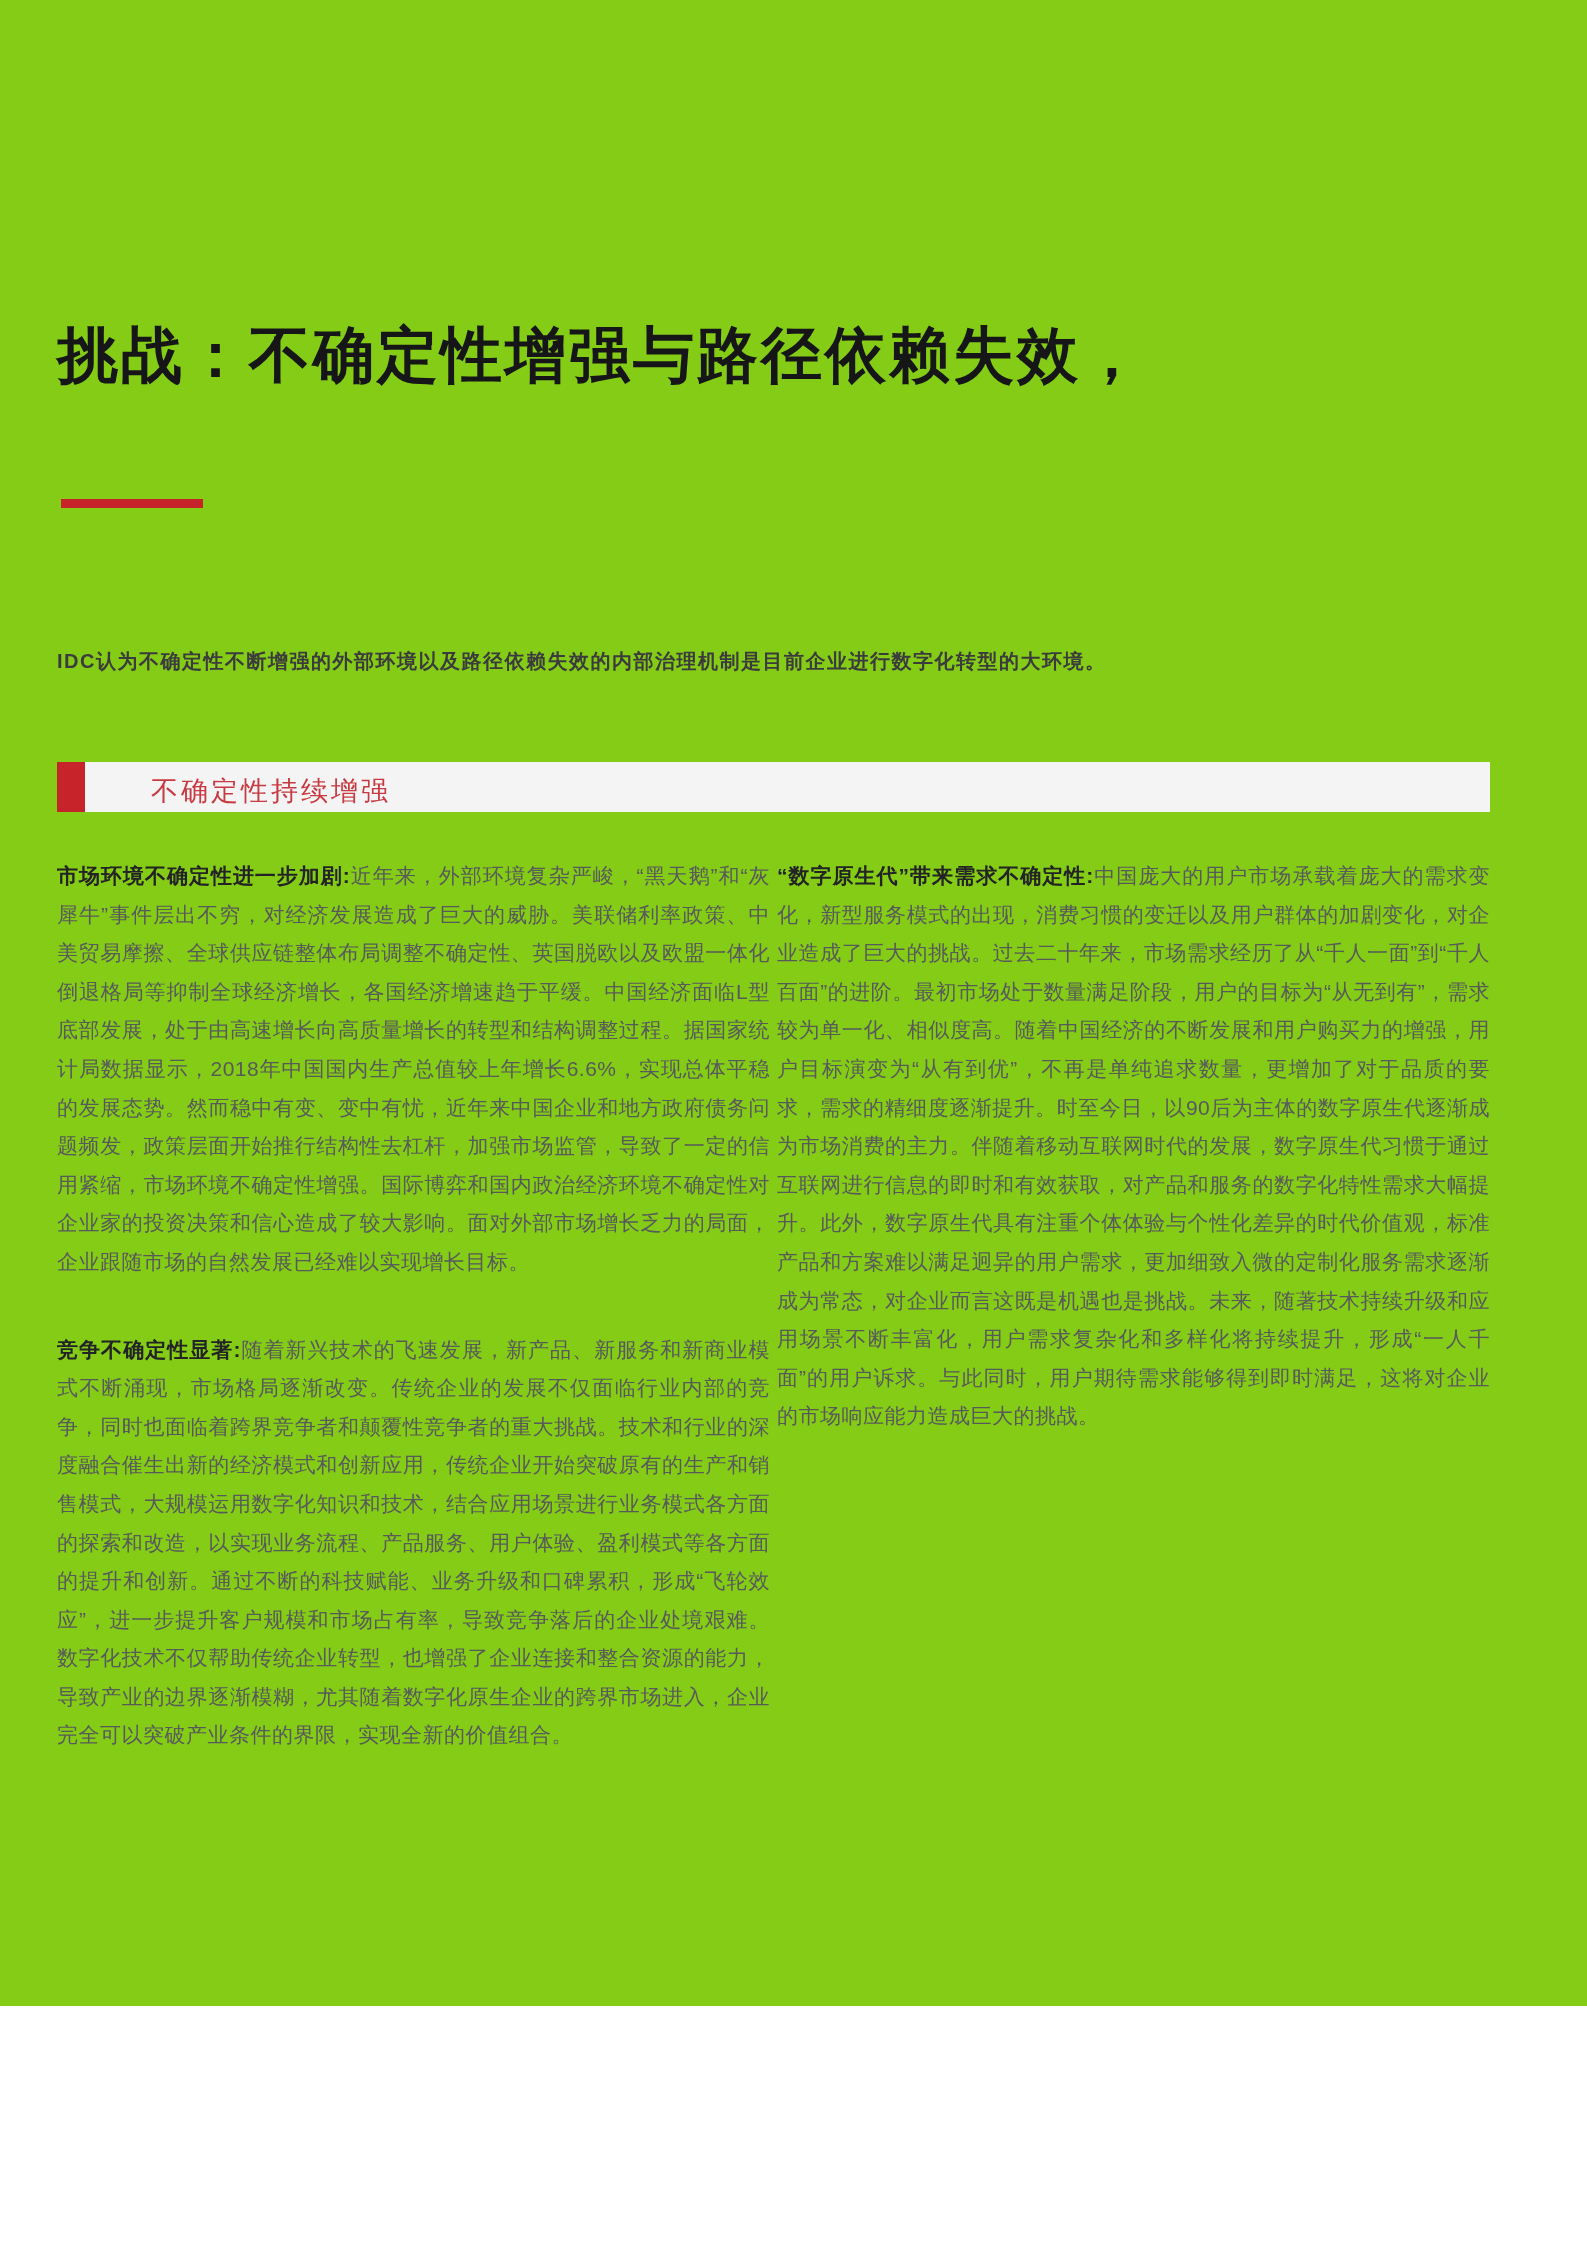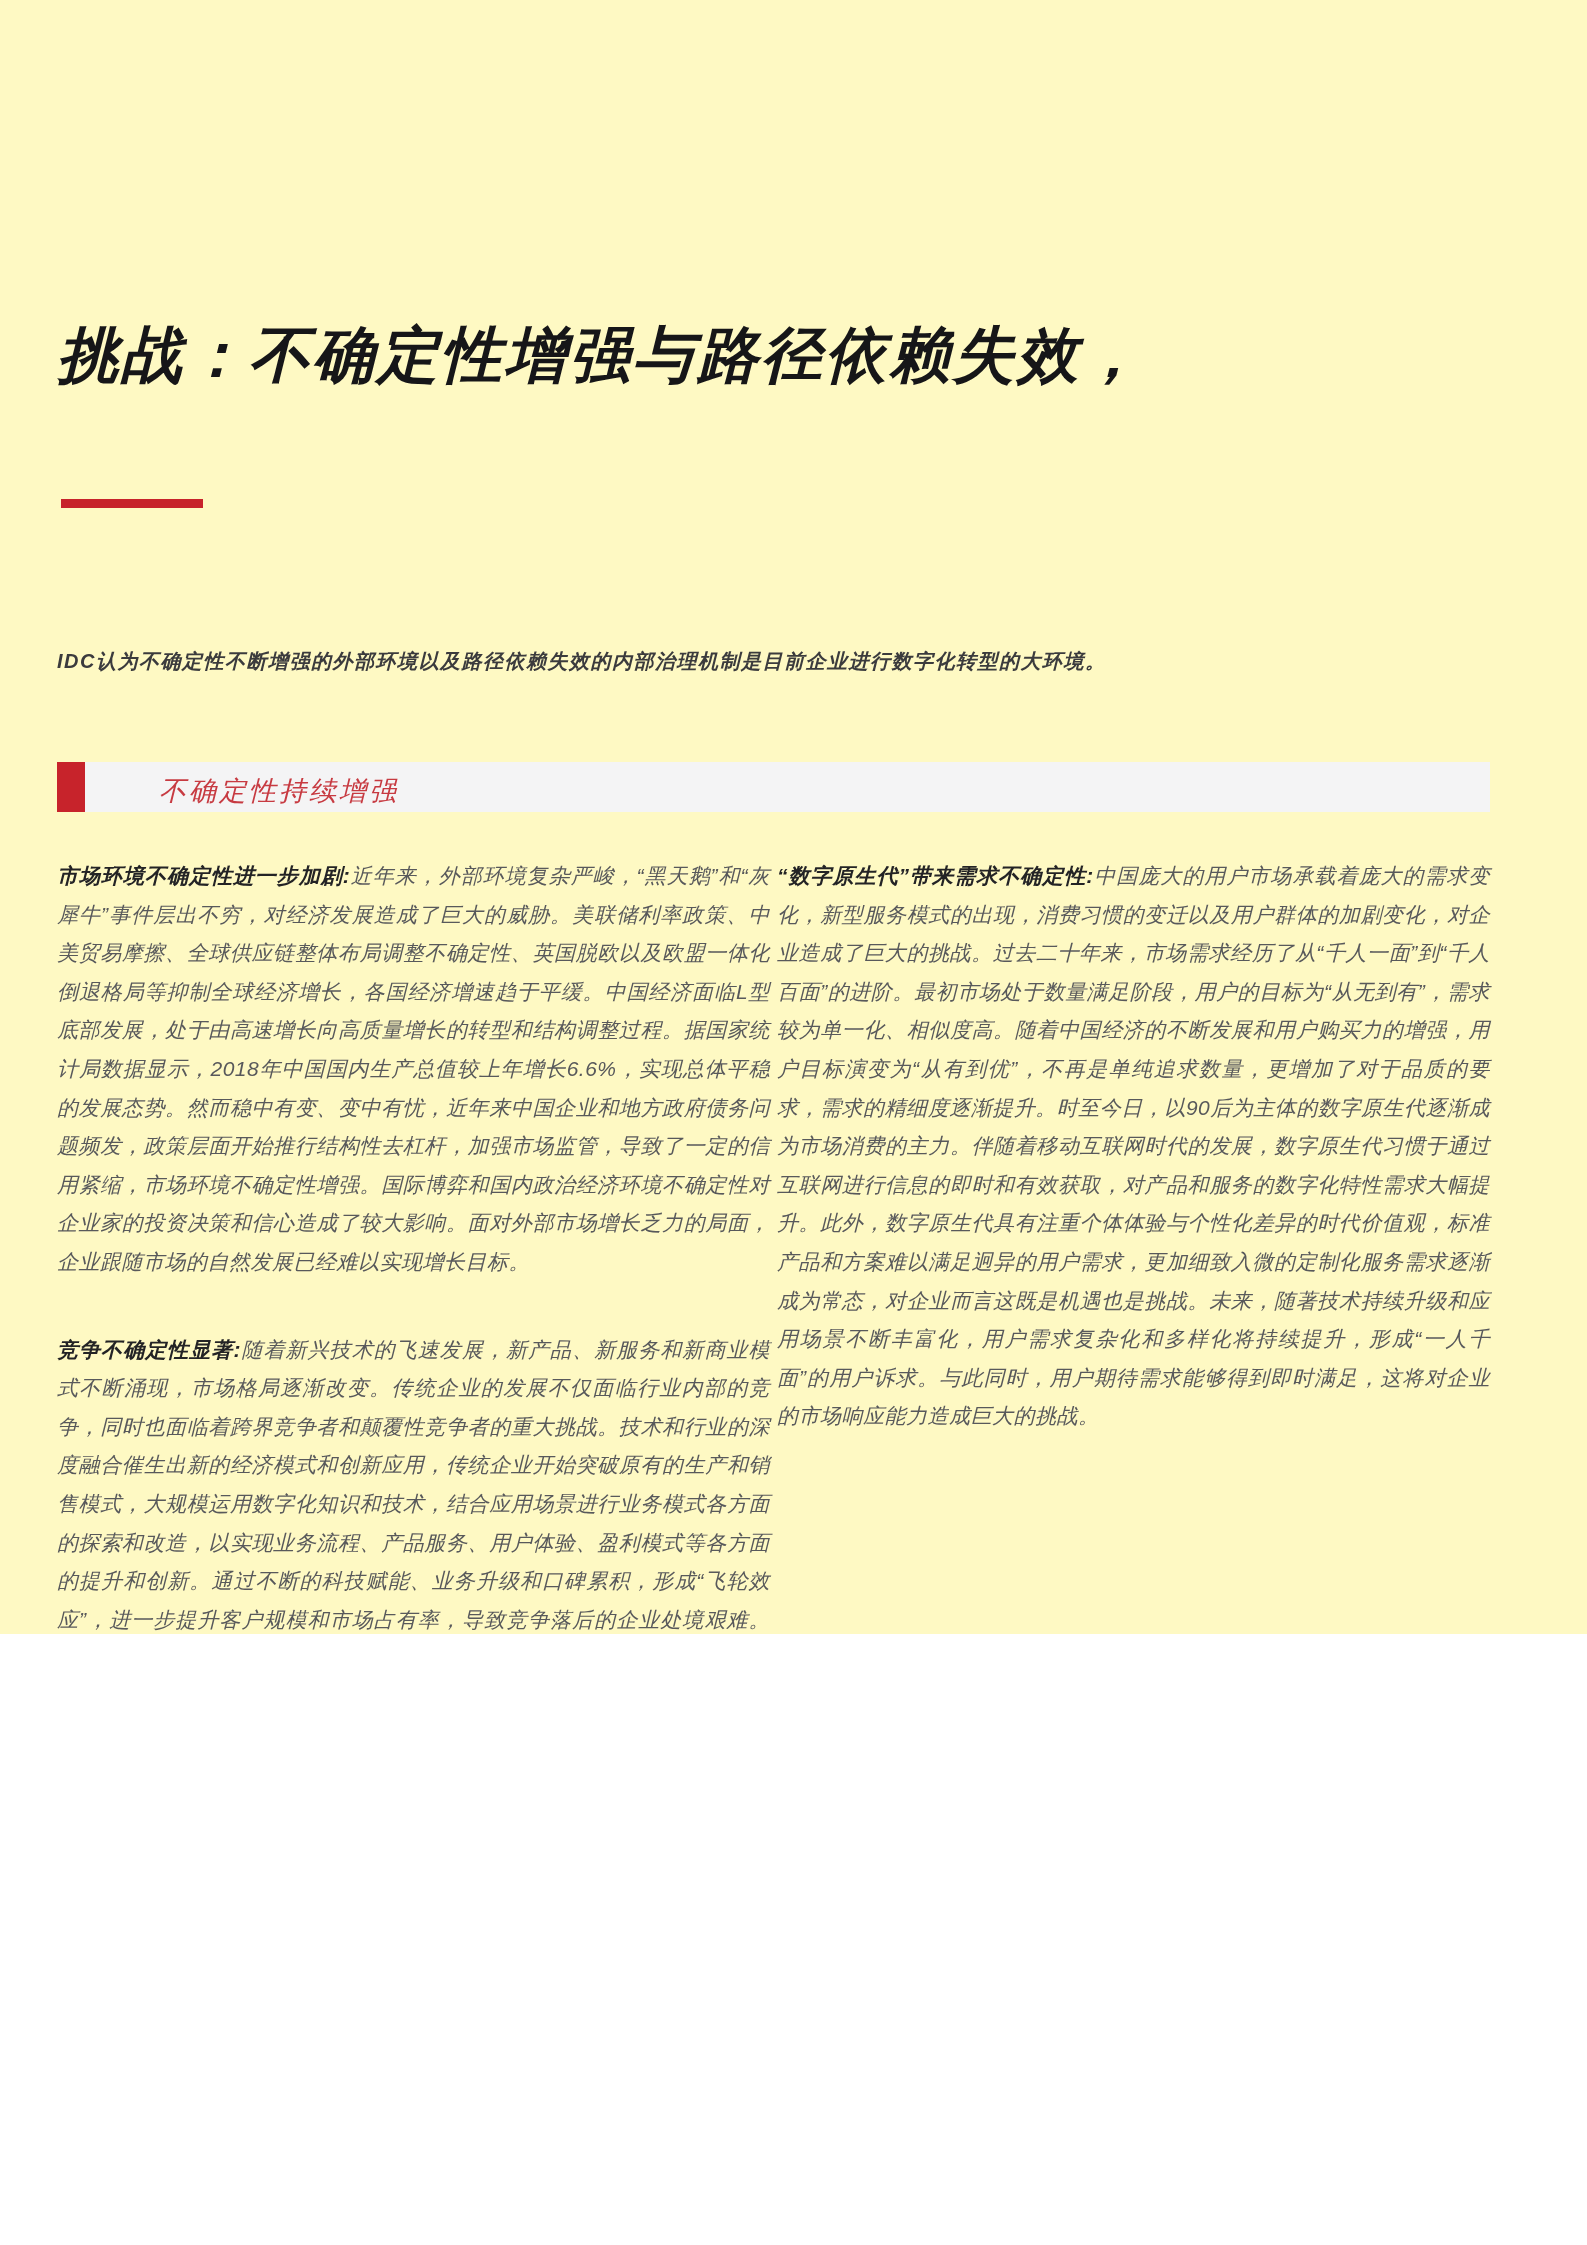--- a/index.html
+++ b/index.html
@@ -5,25 +5,24 @@
   :root{
     --accent-red:#c7232b;
     --section-bg:#f4f4f5;
     --section-red:#c73a41;
     --body-gray:#58595b;
     --footer-gray:#57575b;
   }
   html,body{margin:0;padding:0;background:#ffffff;}
   .page{
     position:relative;
-    width:1587px;height:1634px;
-    background:#fef9c3;
+    width:1587px;height:2006px;
+    background:#84cc16;
     font-family:"Liberation Sans","DejaVu Sans",sans-serif;
     overflow:hidden;
-    font-style:italic;
   }
   .title{
     position:absolute;left:57px;top:318px;margin:0;
     font-size:61px;line-height:74px;font-weight:bold;
     letter-spacing:3px;color:#161618;
   }
   .title-rule{
     position:absolute;left:61px;top:499px;
     width:142px;height:9px;background:var(--accent-red);
   }
@@ -39,21 +38,21 @@
   }
   .section-bar{
     position:absolute;left:57px;top:762px;
     width:1433px;height:50px;background:var(--section-bg);
   }
   .section-square{
     position:absolute;left:0;top:0;width:28px;height:50px;
     background:var(--accent-red);
   }
   .section-label{
-    position:absolute;left:102px;top:11px;
+    position:absolute;left:94px;top:11px;
     font-size:27px;letter-spacing:3px;color:var(--section-red);
   }
   .col{
     position:absolute;top:857px;width:713px;
     font-size:21px;line-height:38.6px;letter-spacing:0.5px;
     color:var(--body-gray);
     text-align:justify;text-justify:inter-ideograph;
   }
   .col-left{left:57px;}
   .col-right{left:777px;}

